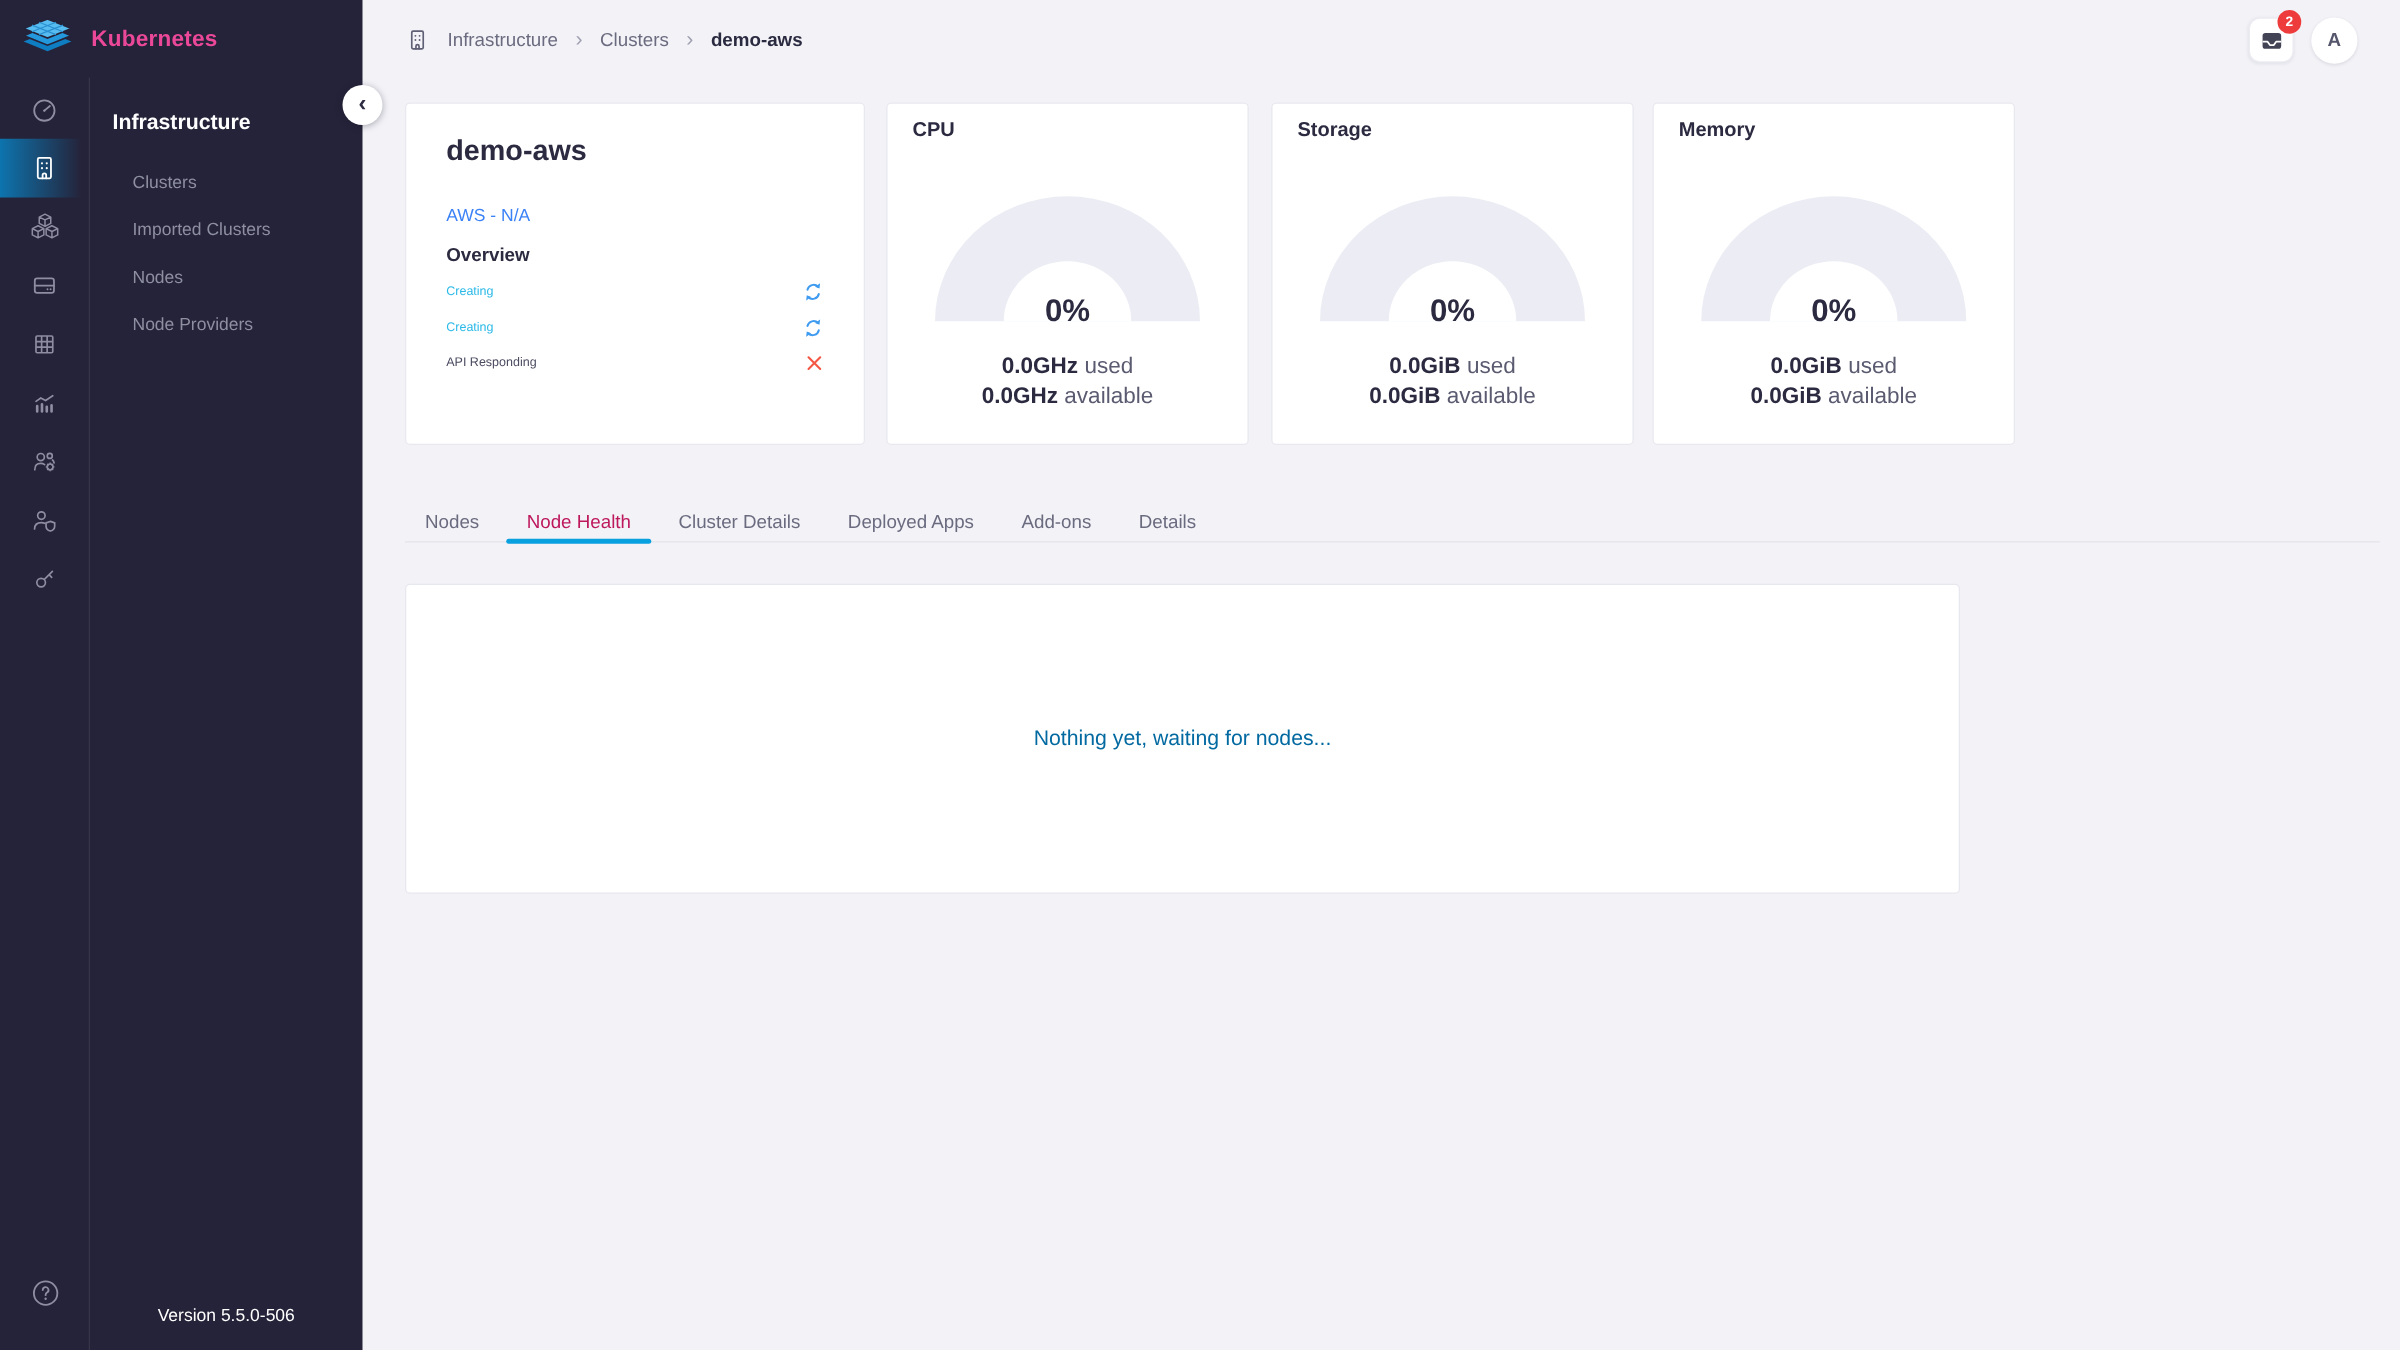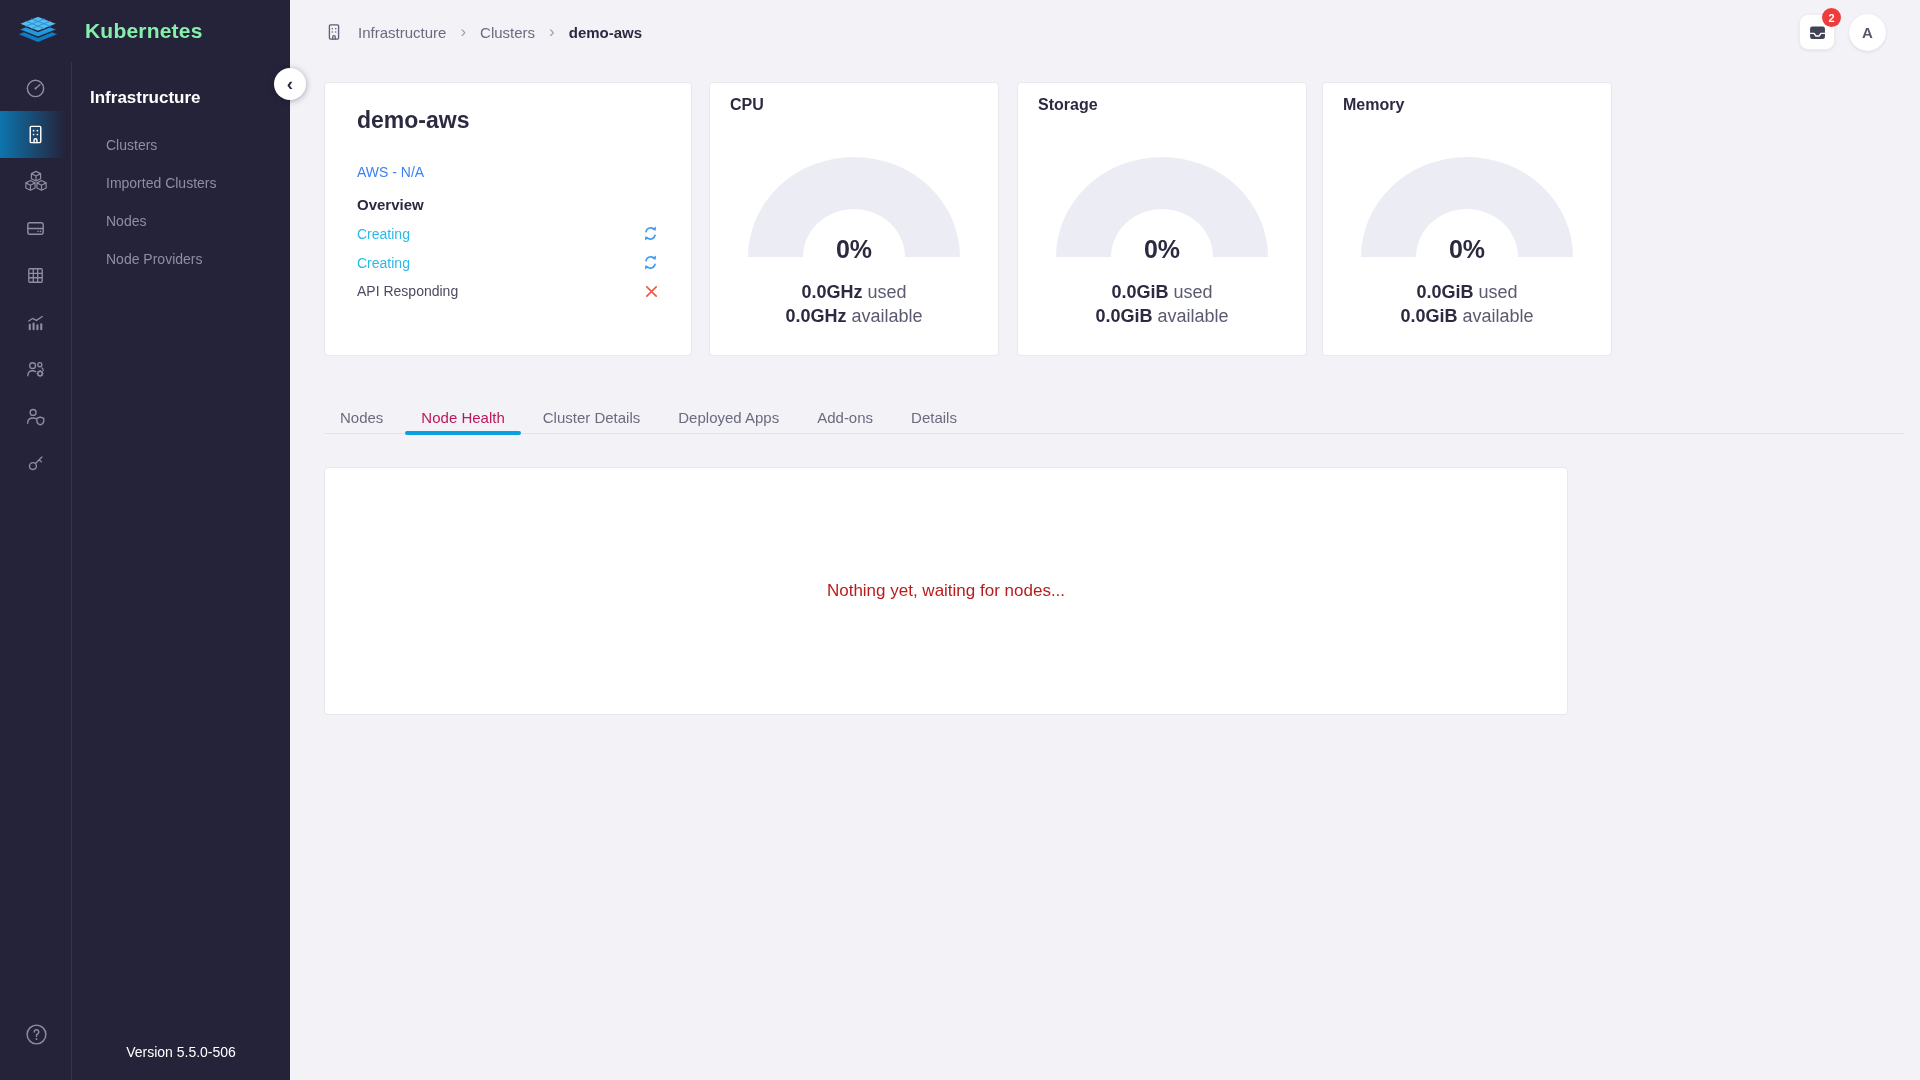--- a/index.html
+++ b/index.html
@@ -8,21 +8,21 @@
     font-family: "Liberation Sans", sans-serif;
     background:#f2f2f7;
     overflow:hidden;
     color:#2b2a40;
   }
   .app { position:relative; width:1920px; height:1080px; background:#f2f2f7; }
 
   
   .sidebar { position:absolute; left:0; top:0; width:290px; height:1080px; background:#252339; z-index:2; }
   .logo-row { height:62px; display:flex; align-items:center; padding-left:15px; }
-  .brand-name { color:#86efac; font-size:21px; font-weight:700; margin-left:24px; letter-spacing:.2px; }
+  .brand-name { color:#ec4899; font-size:18px; font-weight:700; margin-left:12px; letter-spacing:.2px; }
   .sidebar-body { position:absolute; top:62px; bottom:0; left:0; width:290px; display:flex; }
   .rail { width:72px; border-right:1px solid rgba(255,255,255,.08); position:relative; padding-top:2px; }
   .rail-item { height:47px; display:flex; align-items:center; justify-content:center; cursor:pointer; }
   .rail-item.active { background:linear-gradient(90deg,#0d74ae 0%, rgba(13,116,174,0) 92%); }
   .rail-item svg { display:block; }
   .rail-help { position:absolute; bottom:22px; left:0; width:72px; display:flex; justify-content:center; }
   .submenu { flex:1; position:relative; padding:26px 0 0 18px; }
   .submenu-title { color:#fff; font-size:17px; font-weight:700; }
   .submenu-items { margin-top:18px; }
   .submenu-item { display:block; padding:11px 0 11px 16px; color:#8f8fa2; font-size:14px; cursor:pointer; }
@@ -45,21 +45,21 @@
     color:#fff; font-size:11px; font-weight:700; display:flex; align-items:center; justify-content:center; }
   .avatar { width:37px; height:37px; border-radius:50%; background:#fff; box-shadow:0 1px 3px rgba(30,30,60,.12);
     display:flex; align-items:center; justify-content:center; font-size:15px; font-weight:700; color:#55556b; cursor:pointer; }
 
   
   .card { position:absolute; top:82px; height:274px; background:#fff; border:1px solid #e8e8ef; border-radius:4px; }
   .cluster-card { left:34px; width:368px; padding:24px 32px; }
   .cluster-name { font-size:23px; font-weight:700; color:#2b2a40; }
   .cluster-provider { margin-top:30px; font-size:14px; color:#3b82f6; }
   .overview-title { margin-top:16px; font-size:15px; font-weight:700; color:#2b2a40; }
-  .status-row { display:flex; justify-content:space-between; align-items:center; margin-top:12px; font-size:14px; color:#4b4b61;gap:40px; }
+  .status-row { display:flex; justify-content:space-between; align-items:center; margin-top:12px; font-size:10px; color:#4b4b61;gap:40px; }
   .status-row .in-progress { color:#2bb9e7; }
   .metric-card.m0 { left:419px; width:290px; }
   .metric-card.m1 { left:727px; width:290px; }
   .metric-card.m2 { left:1032px; width:290px; }
   .metric-title { position:absolute; top:13px; left:20px; font-size:16px; font-weight:700; color:#2b2a40; }
   .gauge { position:absolute; top:74px; left:50%; margin-left:-106px; width:212px; height:100px;
     background:#ecedf4; border-radius:106px 106px 0 0 / 100px 100px 0 0; }
   .gauge-hole { position:absolute; bottom:0; left:50%; margin-left:-51px; width:102px; height:48px;
     background:#fff; border-radius:51px 51px 0 0 / 48px 48px 0 0; }
   .gauge-value { position:absolute; top:152px; left:0; width:100%; text-align:center; font-size:25px; font-weight:700; color:#2b2a40; }
@@ -69,21 +69,21 @@
   
   .tabs { position:absolute; left:34px; right:16px; top:402px; height:32px; display:flex; gap:6px;
     border-bottom:1px solid #e4e4eb; }
   .tab { padding:0 16px; display:flex; align-items:center; font-size:15px; color:#6b6b80; position:relative; cursor:pointer; white-space:nowrap; }
   .tab.active { color:#be185d; font-weight:400; }
   .tab.active::after { content:""; position:absolute; left:0; right:0; bottom:-2px; height:4px; background:#09a0df; border-radius:2px; }
 
   
   .empty-panel { position:absolute; left:34px; top:467px; width:1244px; height:248px; background:#fff;
     border:1px solid #e7e7ee; border-radius:4px; display:flex; align-items:center; justify-content:center; }
-  .empty-text { font-size:17px; font-weight:500; color:#b91c1c; }
+  .empty-text { font-size:17px; font-weight:500; color:#0369a1; }
 </style>
 </head>
 <body>
 
 <div class="app">
 
   <aside class="sidebar">
     <div class="logo-row">
       <span>
         <svg width="46" height="31" viewBox="0 0 48 32">

